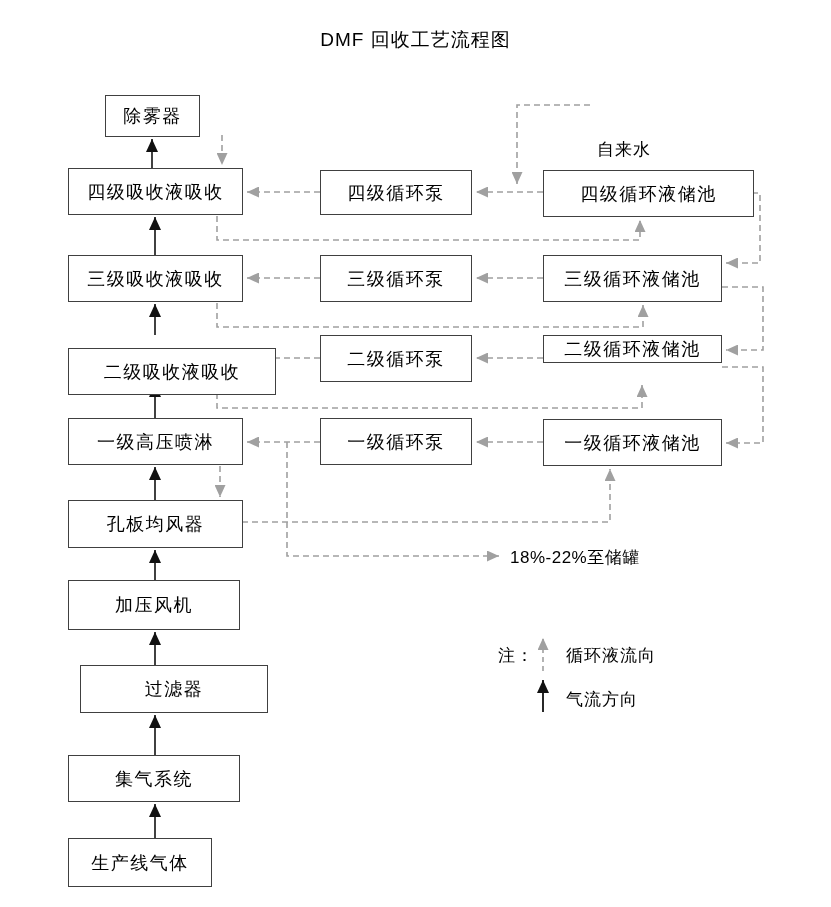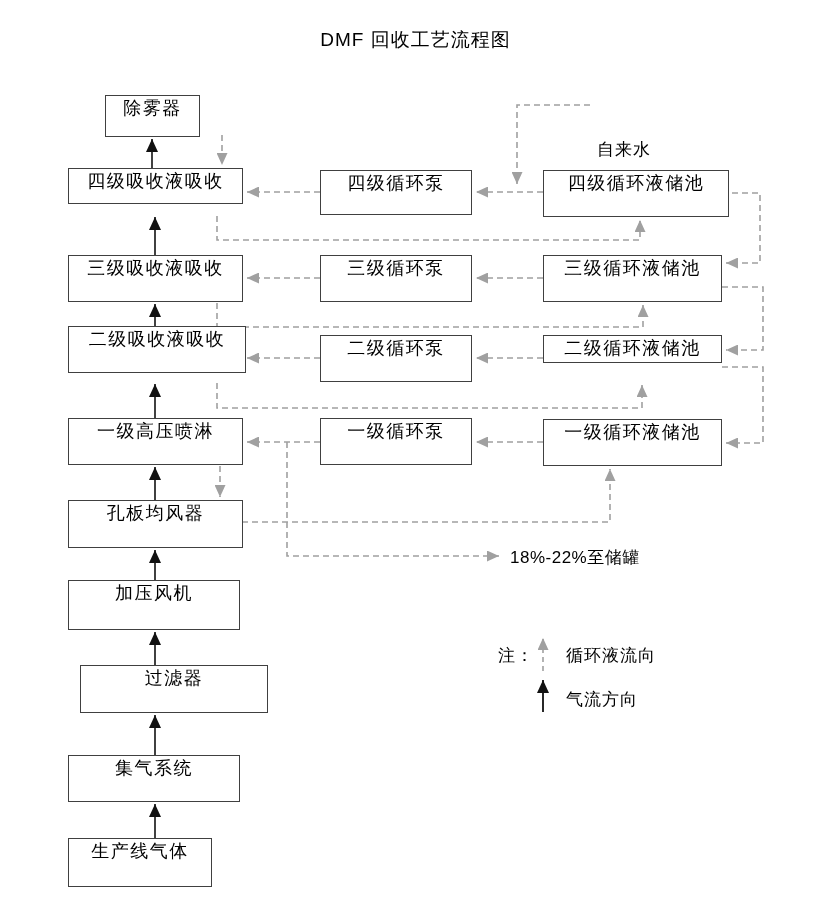--- a/index.html
+++ b/index.html
@@ -8,21 +8,21 @@
     font-family:"Liberation Serif","DejaVu Serif",serif;color:#000;
   }
   .title{
     position:absolute;left:0;top:27px;width:831px;text-align:center;
     font-family:"Liberation Sans","DejaVu Sans",sans-serif;
     font-size:19px;letter-spacing:1px;color:#000;
   }
   .lines{position:absolute;left:0;top:0;}
   .box{
     position:absolute;box-sizing:border-box;border:1.5px solid #404040;background:#ffffff;
-    display:flex;justify-content:center;
+    display:flex;align-items:center;justify-content:center;
     font-size:18px;letter-spacing:1.5px;white-space:nowrap;
   }
   .lbl{position:absolute;white-space:nowrap;}
   .tap{font-size:17px;letter-spacing:1px;margin-top:44px;}
   .tank-out{font-family:"Liberation Sans","DejaVu Sans",sans-serif;font-size:17px;letter-spacing:0.5px;}
   .legend-text{font-size:17px;letter-spacing:1px;}
 </style>
 </head>
 <body>
 
@@ -83,27 +83,27 @@
 
     <g fill="none">
       <path d="M543,671 L543,638" stroke="#a0a0a0" stroke-width="1.6" stroke-dasharray="5 4" marker-end="url(#ag)"></path>
       <path d="M543,712 L543,680" stroke="#111111" stroke-width="1.8" marker-end="url(#ab)"></path>
     </g>
   </svg>
 
   <div class="box" style="left:105px;top:95px;width:95px;height:42px">
     <span>除雾器</span>
   </div>
-  <div class="box" style="left:68px;top:168px;width:175px;height:36px">
+  <div class="box" style="left:68px;top:168px;width:175px;height:47px">
     <span>四级吸收液吸收</span>
   </div>
   <div class="box" style="left:68px;top:255px;width:175px;height:47px">
     <span>三级吸收液吸收</span>
   </div>
-  <div class="box" style="left:68px;top:326px;width:178px;height:47px">
+  <div class="box" style="left:68px;top:348px;width:208px;height:47px">
     <span>二级吸收液吸收</span>
   </div>
   <div class="box" style="left:68px;top:418px;width:175px;height:47px">
     <span>一级高压喷淋</span>
   </div>
   <div class="box" style="left:68px;top:500px;width:175px;height:48px">
     <span>孔板均风器</span>
   </div>
   <div class="box" style="left:68px;top:580px;width:172px;height:50px">
     <span>加压风机</span>
@@ -124,21 +124,21 @@
   <div class="box" style="left:320px;top:255px;width:152px;height:47px">
     <span>三级循环泵</span>
   </div>
   <div class="box" style="left:320px;top:335px;width:152px;height:47px">
     <span>二级循环泵</span>
   </div>
   <div class="box" style="left:320px;top:418px;width:152px;height:47px">
     <span>一级循环泵</span>
   </div>
 
-  <div class="box" style="left:543px;top:170px;width:186px;height:47px">
+  <div class="box" style="left:543px;top:170px;width:211px;height:47px">
     <span>四级循环液储池</span>
   </div>
   <div class="box" style="left:543px;top:255px;width:179px;height:47px">
     <span>三级循环液储池</span>
   </div>
   <div class="box" style="left:543px;top:335px;width:179px;height:28px">
     <span>二级循环液储池</span>
   </div>
   <div class="box" style="left:543px;top:419px;width:179px;height:47px">
     <span>一级循环液储池</span>

